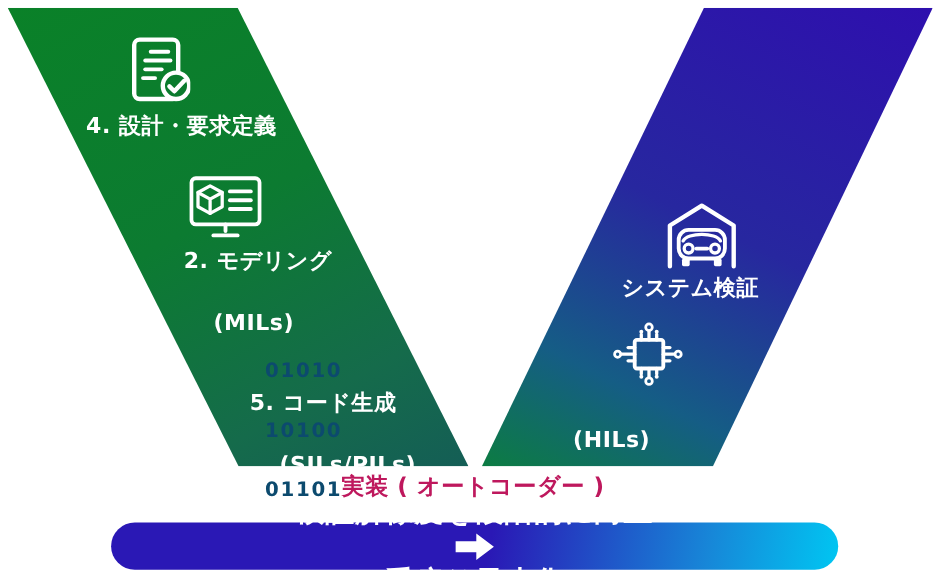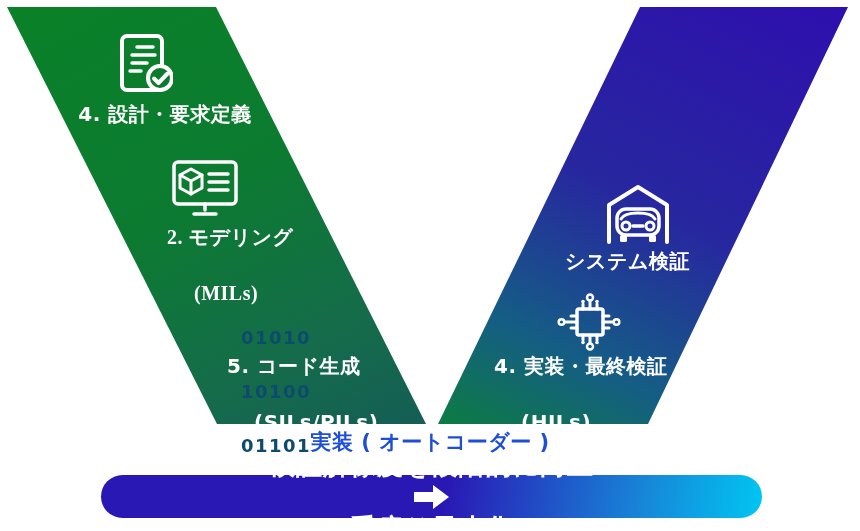--- a/index.html
+++ b/index.html
@@ -47,21 +47,21 @@
     font-size: 18px;
     line-height: 18px;
     letter-spacing: 1.5px;
     white-space: pre;
   }
 
   .bottom-label {
     position: absolute;
     left: 255px; top: 428px; width: 350px;
     text-align: center;
-    color: #1d4ed8;
+    color: #be185d;
     font-weight: 700;
     font-size: 21px;
     letter-spacing: 0.5px;
     white-space: nowrap;
   }
 
   
   .icon { position: absolute; }
   .icon svg { display: block; }
 
@@ -112,21 +112,21 @@
       <rect x="2" y="2" width="62" height="42" rx="4" stroke-width="3.5"></rect>
       <polygon points="19,9 30,15 30,28 19,34 8,28 8,15" stroke-width="3"></polygon>
       <path d="M8 15 L19 21 L30 15 M19 21 L19 34" stroke-width="3"></path>
       <line x1="37" y1="14" x2="56" y2="14" stroke-width="3.5"></line>
       <line x1="37" y1="22" x2="56" y2="22" stroke-width="3.5"></line>
       <line x1="37" y1="30" x2="56" y2="30" stroke-width="3.5"></line>
       <line x1="33" y1="44" x2="33" y2="50" stroke-width="3.5"></line>
       <line x1="22" y1="54" x2="44" y2="54" stroke-width="3.5"></line>
     </svg>
   </div>
-  <div class="step-label" style="left:167px; top:226px;font-family:Liberation Serif, serif;">
+  <div class="step-label" style="left:167px; top:226px;">
     <span>2. モデリング</span>
     <span class="sub">(MILs)</span>
   </div>
 
   <div class="binary-block" style="left:241px; top:293px;">
     <div>01010</div>
     <div>10100</div>
     <div>01101</div>
   </div>
   <div class="step-label" style="left:227px; top:355px;">
@@ -167,21 +167,20 @@
       <line x1="8" y1="30" x2="20" y2="30" stroke-width="3"></line>
         <circle cx="4.5" cy="30" r="2.8" stroke-width="2.5"></circle>
       <line x1="14" y1="36" x2="20" y2="36" stroke-width="3"></line>
       <line x1="46" y1="24" x2="52" y2="24" stroke-width="3"></line>
       <line x1="46" y1="30" x2="56" y2="30" stroke-width="3"></line>
         <circle cx="59.5" cy="30" r="2.8" stroke-width="2.5"></circle>
       <line x1="46" y1="36" x2="52" y2="36" stroke-width="3"></line>
     </svg>
   </div>
   <div class="step-label" style="left:494px; top:355px;">
-    <span>4. 実装・最終検証</span>
     <span class="sub">(HILs)</span>
   </div>
 
   <div class="bottom-label">実装 ( オートコーダー )</div>
 
   <div class="banner">
     <span class="banner-text">検証解像度を段階的に向上</span>
     <span class="banner-arrow">
       <svg width="36" height="28" viewBox="0 0 36 28">
         <polygon points="0,9 19,9 19,2 35,14 19,26 19,19 0,19" fill="#ffffff"></polygon>

